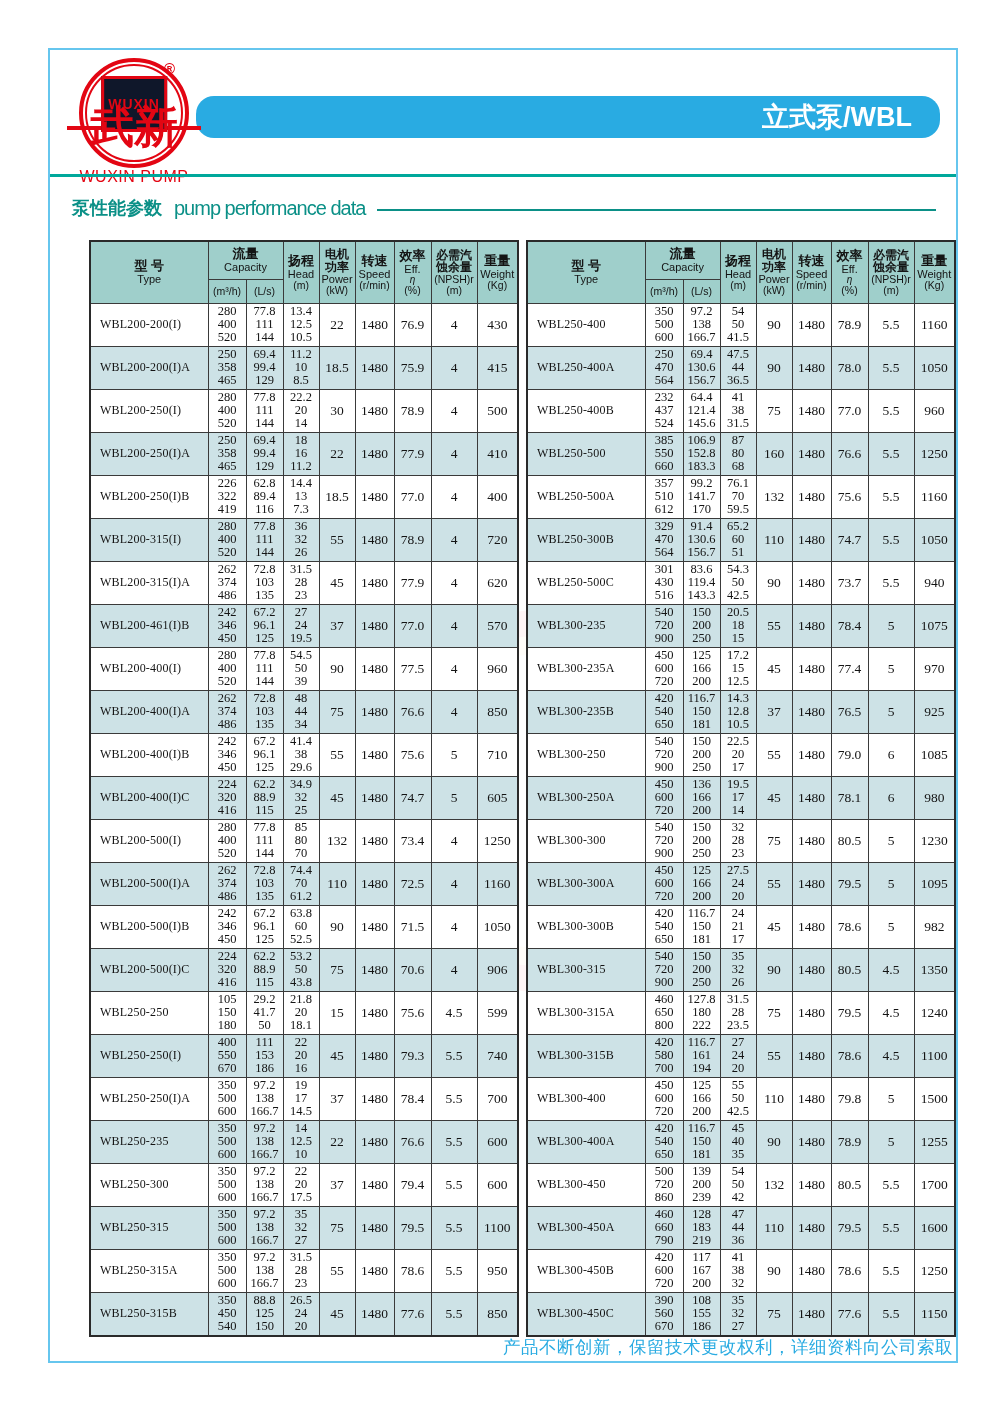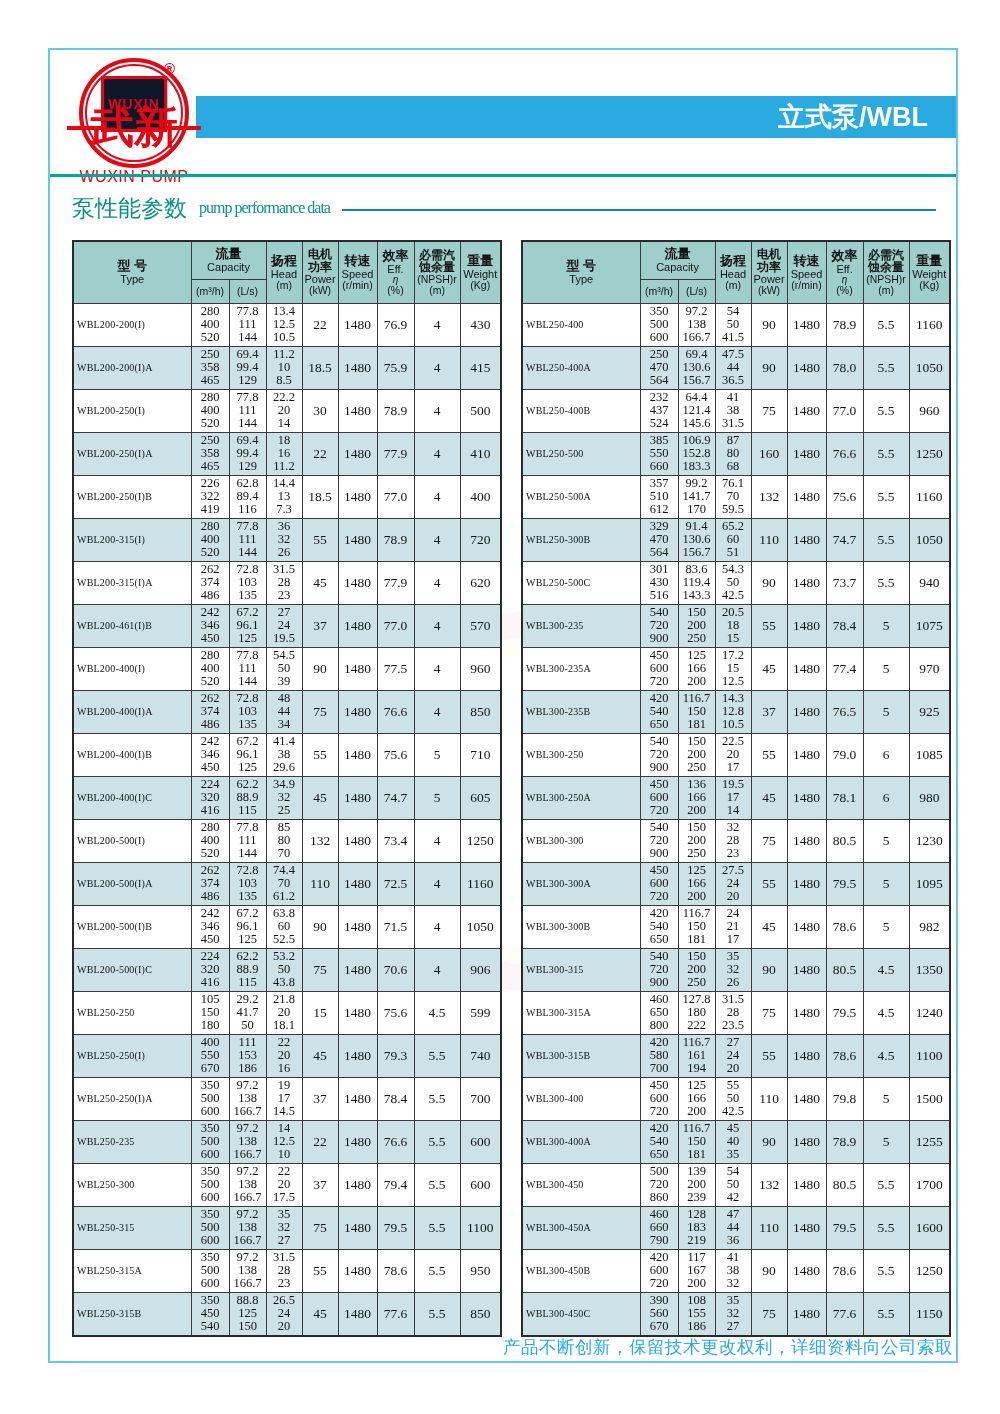--- a/index.html
+++ b/index.html
@@ -34,61 +34,61 @@
     color:#e30613;font-size:44px;font-weight:bold;font-family:"Liberation Serif",serif;
   }
   .logo-reg{
     position:absolute;right:10px;top:-2px;color:#e30613;font-size:15px;font-weight:bold;z-index:3;
   }
   .logo-sub{
     text-align:center;color:#e30613;font-weight:normal;font-size:16px;letter-spacing:0.5px;
   }
   
   .banner{
-    position:absolute;left:146px;right:0;top:46px;height:42px;background:#29abe2;
+    position:absolute;left:146px;right:16px;top:46px;height:42px;background:#29abe2;
     display:flex;align-items:center;justify-content:flex-end;padding-right:28px;
-    color:#ffffff;font-size:27px;font-weight:bold;
+    color:#ffffff;font-size:27px;font-weight:bold;border-radius:18px;
   }
   .divider{position:absolute;left:0;right:0;top:124px;height:3px;background:#00a89b;}
   
   .sec-title{
     position:absolute;left:22px;right:20px;top:142px;height:32px;
     display:flex;align-items:center;gap:12px;color:#0b9087;
   }
-  .sec-title .cn{font-size:23px;font-weight:normal;white-space:pre;text-align:center;}
-  .sec-title .en{font-size:16px;font-family:Liberation Serif, serif;letter-spacing:-1px;}
+  .sec-title .cn{font-size:18px;font-weight:bold;white-space:pre;text-align:center;}
+  .sec-title .en{font-size:20px;font-family:Liberation Sans, sans-serif;letter-spacing:-1px;}
   .sec-title .rule{flex:1;height:2px;background:#0b9087;margin-top:4px;}
   
   .watermark{
     position:absolute;left:300px;top:560px;width:330px;height:330px;border-radius:50%;
     border:26px solid rgba(227,6,19,0.04);
     box-shadow:0 0 0 18px rgba(240,200,60,0.03) inset;
     pointer-events:none;
   }
   
-  .tables{position:absolute;left:22px;top:190px;display:flex;gap:19px;}
+  .tables{position:absolute;left:39px;top:190px;display:flex;gap:7px;}
   table.ptable{
     border-collapse:collapse;table-layout:fixed;width:428px;
     font-family:"Liberation Serif",serif;color:#141414;
     border:2px solid #2a2a2a;
   }
   .ptable th,.ptable td{border:1px solid #3a3a3a;text-align:center;vertical-align:middle;padding:0;overflow:hidden;}
   .ptable thead th{background:#9fcfcb;font-family:"Liberation Sans",sans-serif;}
   .ptable thead tr:first-child{height:38px;}
   .ptable thead tr:last-child{height:24px;}
   th .cn{display:block;font-size:13px;font-weight:bold;line-height:14px;}
   th .cns{display:block;font-size:12px;font-weight:bold;line-height:12.5px;}
   th .en{display:block;font-size:11px;font-weight:normal;line-height:12px;}
   th .sym{display:block;font-size:10px;font-weight:normal;line-height:10px;font-style:italic;}
   th .unit{display:block;font-size:10.5px;font-weight:normal;line-height:11px;}
   th.subunit{font-size:10.5px;font-weight:normal;margin-left:48px;}
   .ptable tbody td{font-size:12.5px;line-height:13px;height:42px;background:#fff;}
   .ptable tbody tr:nth-child(even) td{background:#cde2e6;}
   .ptable tbody td.type{
-    text-align:left;padding-left:3px;font-size:10px;letter-spacing:0.2px;
+    text-align:left;padding-left:9px;font-size:12px;letter-spacing:0.2px;
   }
   .ptable tbody td.single{font-size:13.5px;}
   
   .footer-note{
     position:absolute;right:3px;bottom:2px;color:#29abe2;font-size:17.5px;letter-spacing:0.5px;
   }
 </style>
 </head>
 <body>
 

